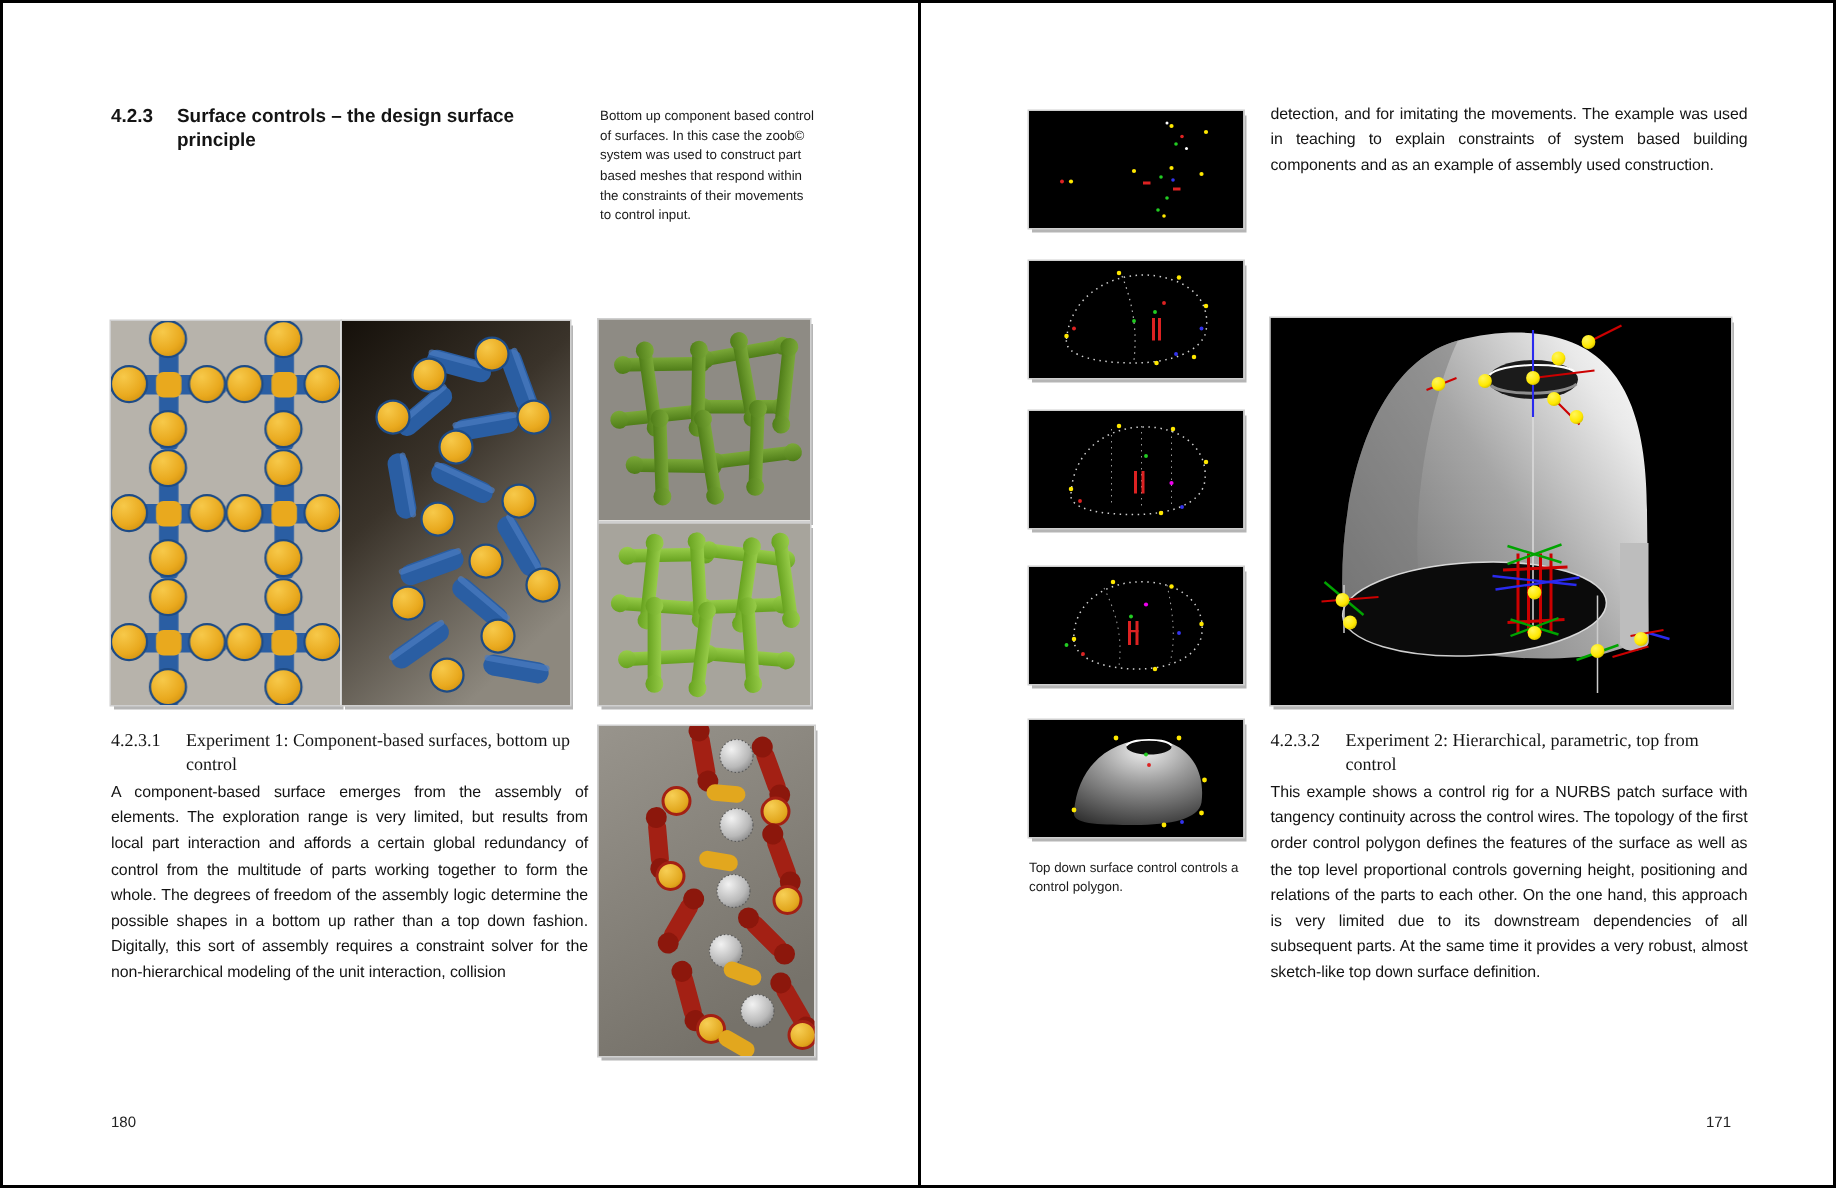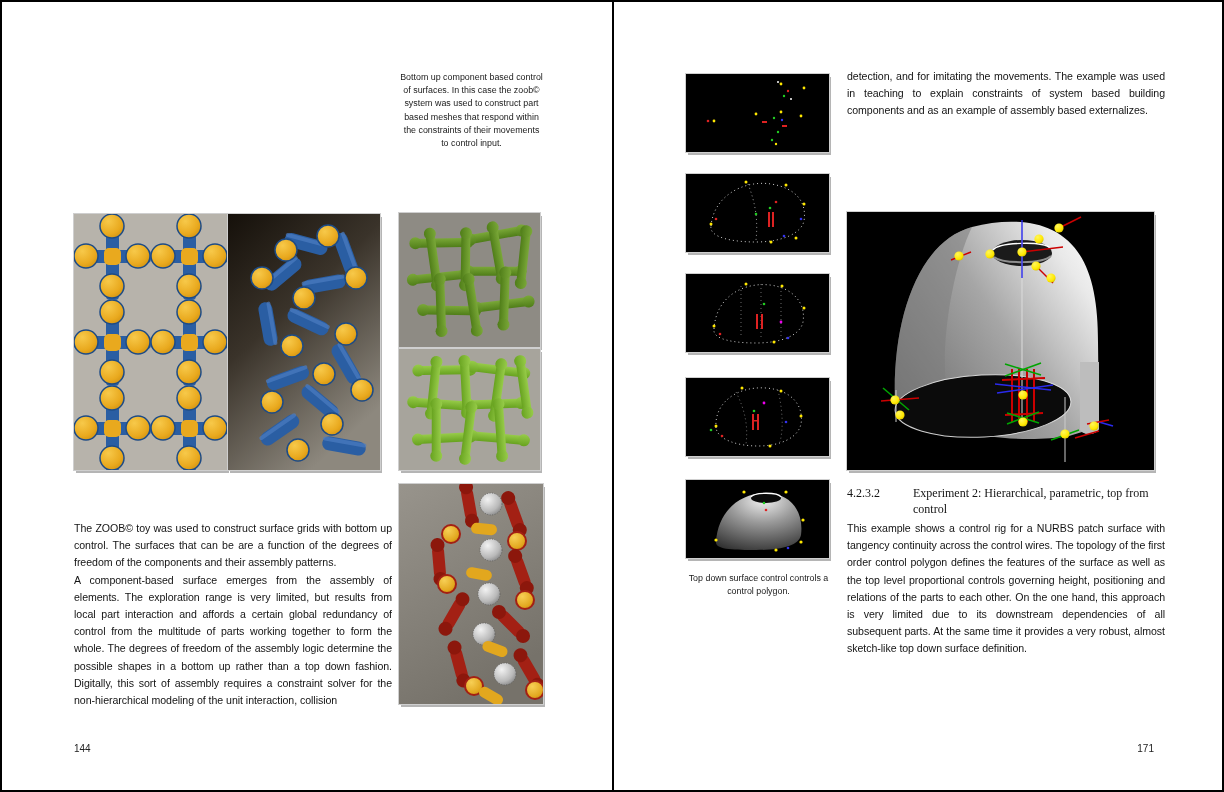--- a/index.html
+++ b/index.html
@@ -12,31 +12,35 @@
   .abs{position:absolute;}
   .sec-head{display:flex;font-weight:bold;font-size:12.6px;line-height:16px;color:#141414;}
   .sec-head .num{width:44px;flex:0 0 44px;}
   .sec-head .ttl{flex:1;}
   .sub-head{display:flex;font-family:"Liberation Serif",serif;font-weight:normal;
             font-size:12px;line-height:15.5px;color:#141414;}
   .sub-head .num{width:50px;flex:0 0 50px;}
   .sub-head .ttl{flex:1;padding-right:14px;}
   .body-txt{font-size:10.6px;line-height:17.2px;text-align:justify;letter-spacing:-0.05px;color:#131313;}
   .body-txt p{margin:0;}
-  .cap-txt{font-size:8.9px;line-height:13.2px;color:#1a1a1a;text-align:center;}
+  .cap-txt{font-size:8.9px;line-height:13.2px;color:#1a1a1a;}
   .pgnum{font-size:10px;color:#222;}
   .img{box-shadow:0 0 0 1px #cfcfcf, 2px 3px 0 rgba(120,120,120,.55);}
   svg{display:block;}
 </style>
 </head>
 <body>
 
 <div class="spread">
   <div class="divider"></div>
 
+  <div class="abs sec-head" style="left:72px;top:67px;width:310px;">
+    <span class="num">4.2.3</span>
+    <span class="ttl" style="max-width:262px;">Surface controls – the design surface principle</span>
+  </div>
 
 
   <div class="abs cap-txt" style="left:398px;top:69px;width:143px;">Bottom up component based control of surfaces. In this case the zoob© system was used to construct part based meshes that respond within the constraints of their movements to control input.</div>
 
   <div class="abs img" style="left:72px;top:212px;">
     <svg width="153" height="256" viewBox="0 0 153 256">
       <defs>
         <radialGradient id="ballY" cx="0.35" cy="0.3" r="0.9">
           <stop offset="0" stop-color="#f7c94a"></stop>
             <stop offset="0.6" stop-color="#e9a91e"></stop>
@@ -157,23 +161,26 @@
           <use href="#hrod2" transform="translate(66,38) rotate(85)"></use>
         <use href="#hrod2" transform="translate(98,40) rotate(96)"></use>
           <use href="#hrod2" transform="translate(124,36) rotate(80)"></use>
         <use href="#hrod2" transform="translate(38,82) rotate(88)"></use>
           <use href="#hrod2" transform="translate(70,84) rotate(95)"></use>
         <use href="#hrod2" transform="translate(102,80) rotate(84)"></use>
       </g>
     </svg>
   </div>
 
+  <div class="abs sub-head" style="left:72px;top:484px;width:322px;">
+    <span class="num">4.2.3.1</span>
+    <span class="ttl">Experiment 1: Component-based surfaces, bottom up control</span>
+  </div>
 
   <div class="abs body-txt" style="left:72px;top:518px;width:318px;">
-    <p>The ZOOB© toy was used to construct surface grids with bottom up control. The surfaces that can be are a function of the degrees of freedom of the components and their assembly patterns.</p>
     <p>A component-based surface emerges from the assembly of elements. The exploration range is very limited, but results from local part interaction and affords a certain global redundancy of control from the multitude of parts working together to form the whole. The degrees of freedom of the assembly logic determine the possible shapes in a bottom up rather than a top down fashion. Digitally, this sort of assembly requires a constraint solver for the non-hierarchical modeling of the unit interaction, collision</p>
   </div>
 
   <div class="abs img" style="left:397px;top:482px;">
     <svg width="144" height="220" viewBox="0 0 144 220">
       <defs>
         <linearGradient id="bgR" x1="0" y1="0" x2="0.4" y2="1">
             <stop offset="0" stop-color="#98948c"></stop>
             <stop offset="1" stop-color="#76726a"></stop>
           </linearGradient>
@@ -222,21 +229,21 @@
         <use href="#yelcap" transform="translate(96,165) rotate(20)"></use>
       <use href="#redcap" transform="translate(60,180) rotate(75)"></use>
         <use href="#redcap" transform="translate(130,186) rotate(60)"></use>
       <use href="#silball" transform="translate(106,190)"></use>
       <use href="#ytip" transform="translate(75,202)"></use>
         <use href="#ytip" transform="translate(136,206)"></use>
       <use href="#yelcap" transform="translate(92,212) rotate(30)"></use>
     </svg>
   </div>
 
-  <div class="abs pgnum" style="left:72px;top:741px;">144</div>
+  <div class="abs pgnum" style="left:72px;top:741px;">180</div>
 
   <div class="abs img" style="left:684px;top:72px;">
     <svg width="143" height="78" viewBox="0 0 143 78">
       <rect width="143" height="78" fill="#000"></rect>
       <g>
         <circle cx="95" cy="10" r="1.4" fill="#ffe800"></circle>
           <circle cx="118" cy="14" r="1.4" fill="#ffe800"></circle>
         <circle cx="102" cy="17" r="1.2" fill="#d22"></circle>
           <circle cx="98" cy="22" r="1.2" fill="#2c2"></circle>
         <circle cx="92" cy="8" r="1" fill="#fff"></circle>
@@ -337,21 +344,21 @@
         <circle cx="100" cy="12" r="1.6" fill="#ffe800"></circle>
       <circle cx="117" cy="40" r="1.6" fill="#ffe800"></circle>
         <circle cx="90" cy="70" r="1.6" fill="#ffe800"></circle>
         <circle cx="115" cy="62" r="1.6" fill="#ffe800"></circle>
       <circle cx="80" cy="30" r="1.3" fill="#d22"></circle>
         <circle cx="78" cy="23" r="1.3" fill="#2c2"></circle>
         <circle cx="102" cy="68" r="1.3" fill="#33e"></circle>
     </svg>
   </div>
 
-  <div class="abs body-txt" style="left:845px;top:66px;width:318px;">detection, and for imitating the movements. The example was used in teaching to explain constraints of system based building components and as an example of assembly based externalizes.</div>
+  <div class="abs body-txt" style="left:845px;top:66px;width:318px;">detection, and for imitating the movements. The example was used in teaching to explain constraints of system based building components and as an example of assembly used construction.</div>
 
   <div class="abs img" style="left:845px;top:210px;">
     <svg width="307" height="258" viewBox="0 0 307 258">
       <defs>
         <linearGradient id="domeG" x1="0" y1="0.8" x2="1" y2="0.1">
           <stop offset="0" stop-color="#6d6d6d"></stop>
             <stop offset="0.5" stop-color="#a6a6a6"></stop>
             <stop offset="0.85" stop-color="#e9e9e9"></stop>
             <stop offset="1" stop-color="#fafafa"></stop>
         </linearGradient>
@@ -425,21 +432,21 @@
       <use href="#cp" transform="translate(204,66)"></use>
         <use href="#cp" transform="translate(48,188)"></use>
       <use href="#cp" transform="translate(53,203)"></use>
         <use href="#cp" transform="translate(176,183)"></use>
       <use href="#cp" transform="translate(176,210)"></use>
         <use href="#cp" transform="translate(218,222)"></use>
       <use href="#cp" transform="translate(247,214)"></use>
     </svg>
   </div>
 
-  <div class="abs sub-head" style="left:845px;top:484px;width:322px;gap:16px;">
+  <div class="abs sub-head" style="left:845px;top:484px;width:322px;">
     <span class="num">4.2.3.2</span>
     <span class="ttl">Experiment 2: Hierarchical, parametric, top from control</span>
   </div>
 
   <div class="abs body-txt" style="left:845px;top:518px;width:318px;">This example shows a control rig for a NURBS patch surface with tangency continuity across the control wires. The topology of the first order control polygon defines the features of the surface as well as the top level proportional controls governing height, positioning and relations of the parts to each other. On the one hand, this approach is very limited due to its downstream dependencies of all subsequent parts. At the same time it provides a very robust, almost sketch-like top down surface definition.</div>
 
   <div class="abs cap-txt" style="left:684px;top:570px;width:145px;">Top down surface control controls a control polygon.</div>
 
   <div class="abs pgnum" style="left:1100px;top:741px;width:52px;text-align:right;">171</div>
 </div>

